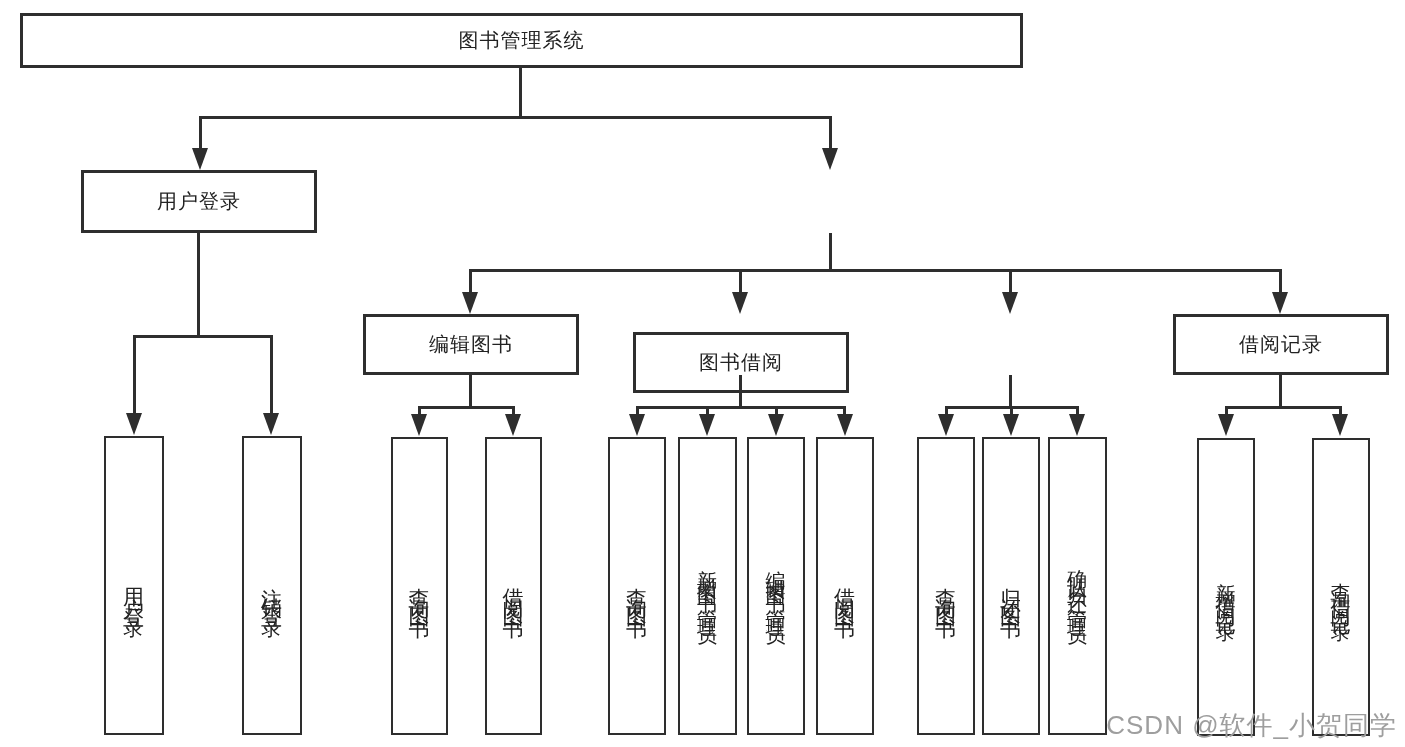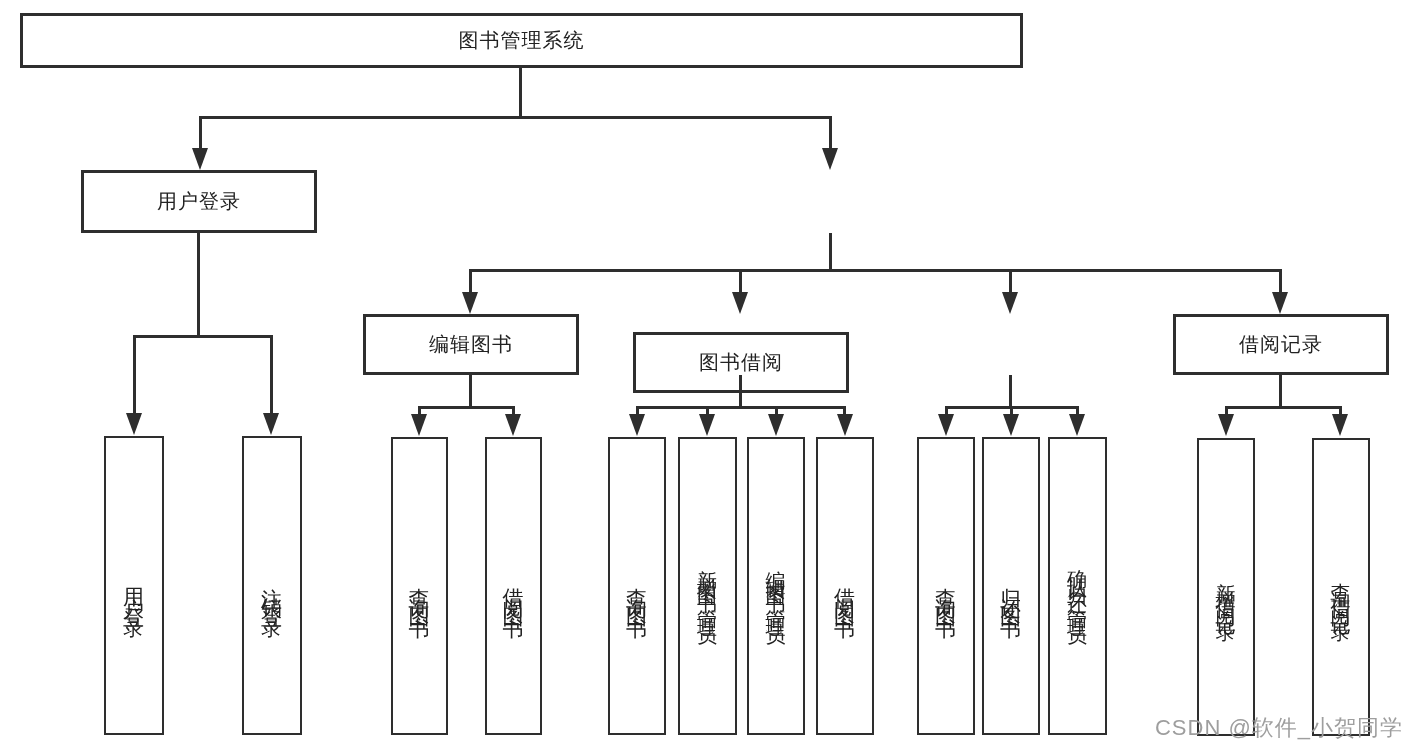--- a/index.html
+++ b/index.html
@@ -30,21 +30,21 @@
   .vtext.long{letter-spacing:8px;font-size:20px;padding-top:8px;}
   .hline,.vline{position:absolute;background:var(--line);}
   .hline{height:3px;}
   .vline{width:3px;}
   .arrow{
     position:absolute;width:0;height:0;
     border-left:8px solid transparent;border-right:8px solid transparent;
     border-top:22px solid var(--line);
   }
   .watermark{
-    position:absolute;right:2px;bottom:4px;font-size:22px;color:var(--wm);
+    position:absolute;right:8px;bottom:4px;font-size:26px;color:var(--wm);
     z-index:5;letter-spacing:1px;white-space:nowrap;
   }
 </style>
 </head>
 <body>
 
 <div class="stage">
 
   <div class="box" style="left:20px;top:13px;width:1003px;height:55px;">
     <span>图书管理系统</span>

